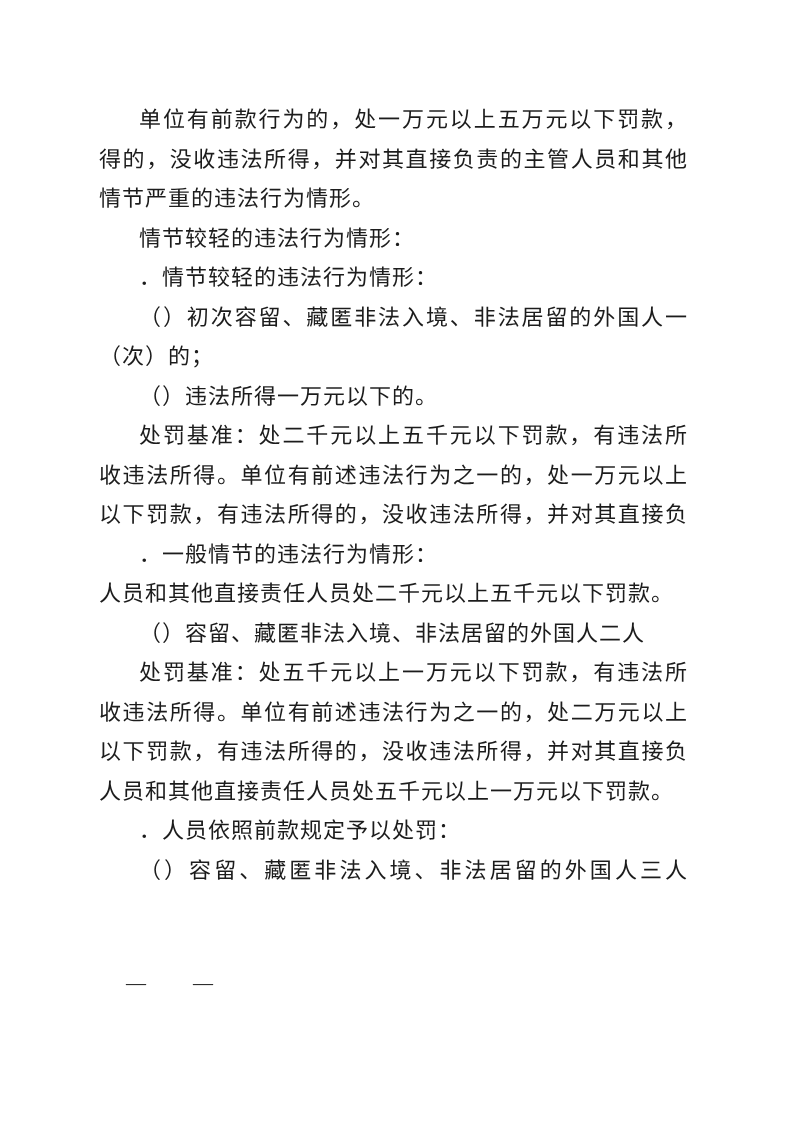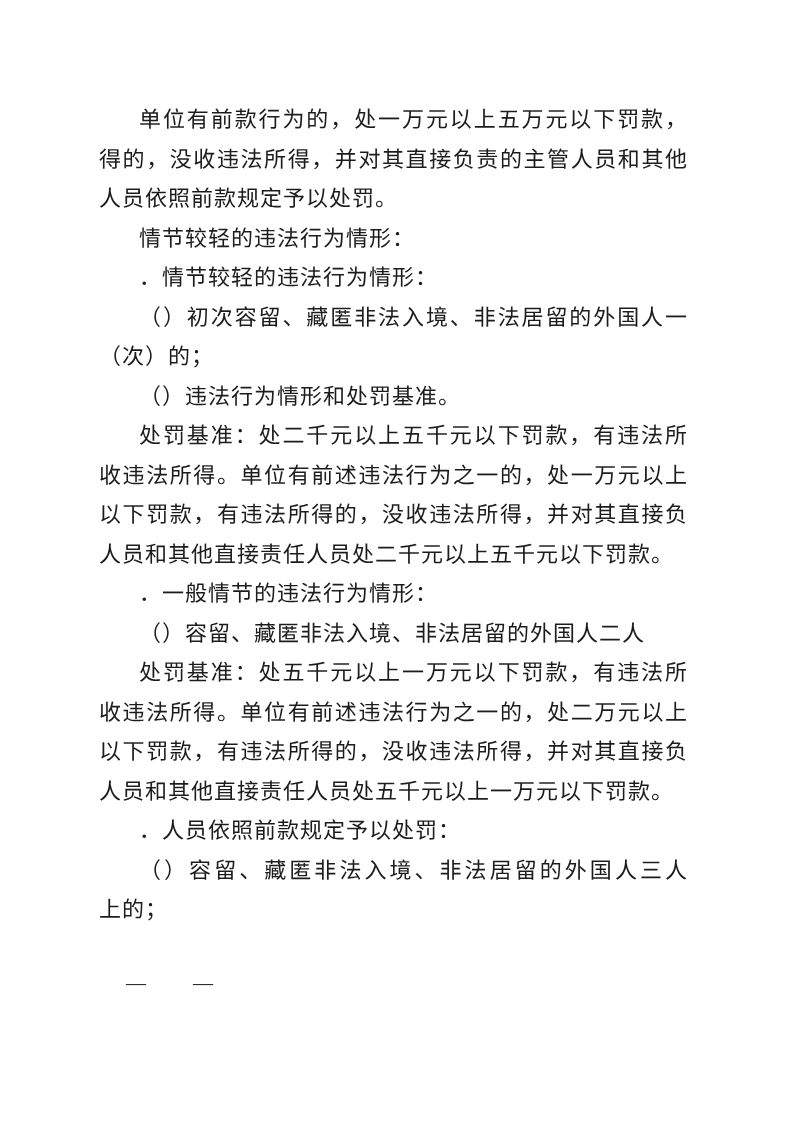--- a/index.html
+++ b/index.html
@@ -55,36 +55,35 @@
   }
 </style>
 </head>
 <body>
 
 <div class="page">
 
   <div class="text-block">
     <div class="line indent justify">单位有前款行为的，处一万元以上五万元以下罚款，有违法所</div>
     <div class="line justify">得的，没收违法所得，并对其直接负责的主管人员和其他直接责任</div>
-    <div class="line">人员依照前款规定予以处罚。</div>
+    <div class="line">情节严重的违法行为情形。</div>
     <div class="line indent">情节较轻的违法行为情形：</div>
     <div class="line indent">．情节较轻的违法行为情形：</div>
     <div class="line indent justify">（）初次容留、藏匿非法入境、非法居留的外国人一人</div>
     <div class="line">（次）的；</div>
-    <div class="line indent">（）违法行为情形和处罚基准。</div>
+    <div class="line indent">（）违法所得一万元以下的。</div>
     <div class="line indent justify">处罚基准：处二千元以上五千元以下罚款，有违法所得的，没</div>
     <div class="line justify">收违法所得。单位有前述违法行为之一的，处一万元以上二万元</div>
     <div class="line justify">以下罚款，有违法所得的，没收违法所得，并对其直接负责的主管</div>
+    <div class="line indent">．一般情节的违法行为情形：</div>
     <div class="line">人员和其他直接责任人员处二千元以上五千元以下罚款。</div>
-    <div class="line indent">．一般情节的违法行为情形：</div>
     <div class="line indent">（）容留、藏匿非法入境、非法居留的外国人二人（次）的；</div>
     <div class="line indent justify">处罚基准：处五千元以上一万元以下罚款，有违法所得的，没</div>
     <div class="line justify">收违法所得。单位有前述违法行为之一的，处二万元以上三万元</div>
     <div class="line justify">以下罚款，有违法所得的，没收违法所得，并对其直接负责的主管</div>
     <div class="line">人员和其他直接责任人员处五千元以上一万元以下罚款。</div>
     <div class="line indent">．人员依照前款规定予以处罚：</div>
     <div class="line indent justify">（）容留、藏匿非法入境、非法居留的外国人三人（次）以</div>
-    <div class="line">上的；</div>
   </div>
 
   <div class="footer-marker">— —</div>
 
 </div>
 
 </body></html>

